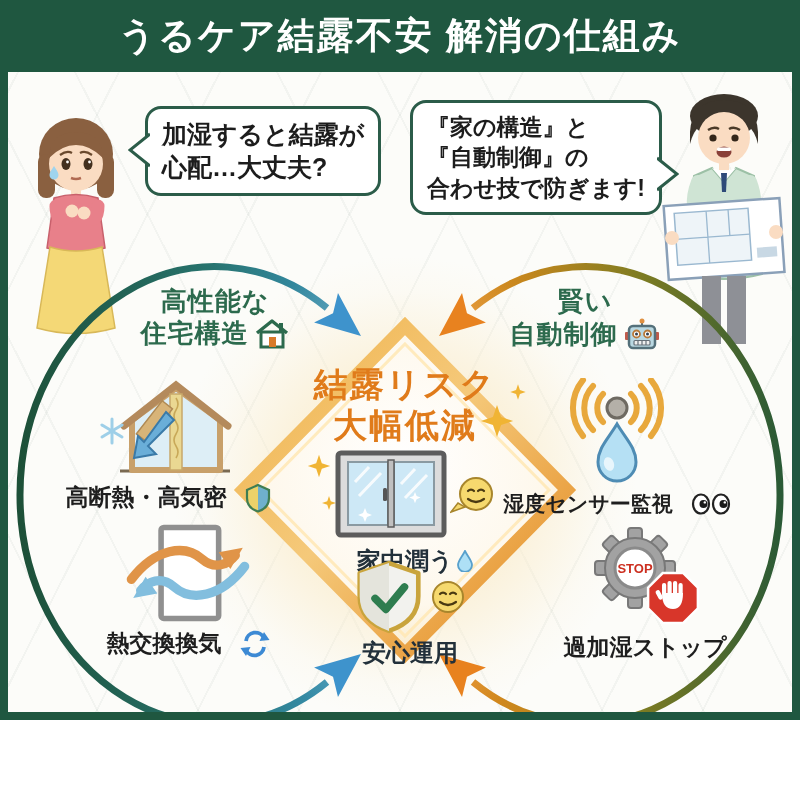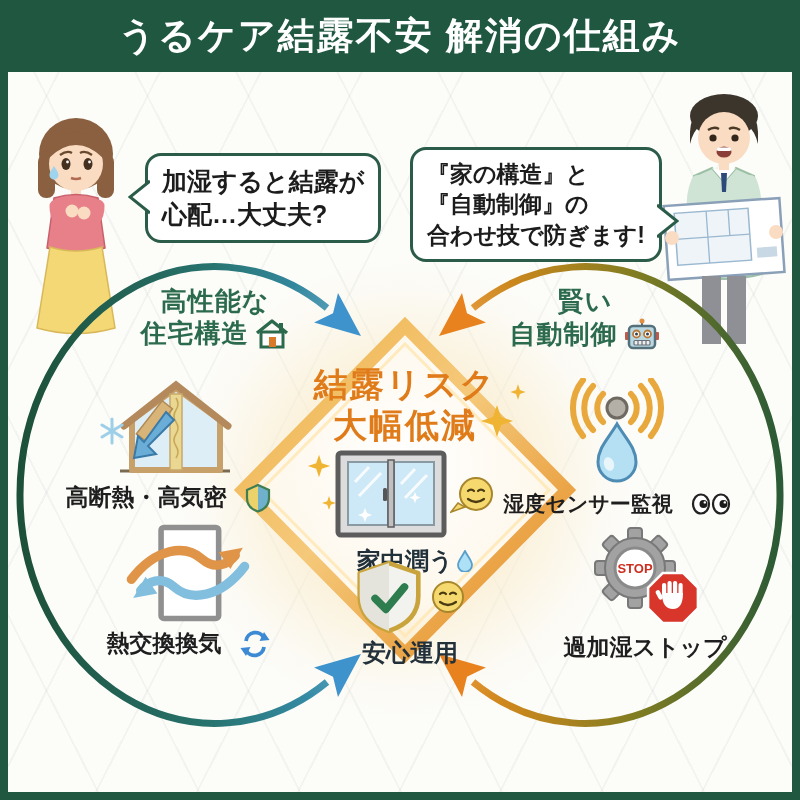--- a/index.html
+++ b/index.html
@@ -1,27 +1,27 @@
 <!DOCTYPE html>
 <html><head>
 <meta charset="utf-8">
 <style>
   html,body{margin:0;padding:0;}
   body{width:800px;height:800px;font-family:"Liberation Sans","DejaVu Sans",sans-serif;}
-  .canvas{position:relative;width:800px;height:800px;overflow:hidden;
+  .canvas{position:relative;width:800px;height:720px;overflow:hidden;
     background:
       repeating-linear-gradient(63deg, rgba(120,140,130,0.07) 0 2px, transparent 2px 90px),
       repeating-linear-gradient(-63deg, rgba(120,140,130,0.07) 0 2px, transparent 2px 90px),
       #fcfcf9; text-decoration: underline;}
   .frame{position:absolute;left:0;top:0;right:0;bottom:0;border:8px solid #1f5740;z-index:10;pointer-events:none;}
   .header{position:absolute;left:0;top:0;width:800px;height:72px;background:#1f5740;z-index:4;}
   .title{line-height:72px;text-align:center;color:#ffffff;font-size:37px;font-weight:bold;letter-spacing:2px;}
   .char{position:absolute;z-index:1;}
   .scene{position:absolute;left:0;top:0;z-index:2;pointer-events:none;}
-  .bubble{position:absolute;z-index:3;margin-top:47px;}
+  .bubble{position:absolute;z-index:3;}
   .bubble-box{background:#ffffff;border:3px solid #2b5c49;border-radius:16px;padding:9px 14px;}
   .bubble-line{display:block;font-weight:bold;color:#1c1c1c;line-height:1.32;white-space:nowrap;}
   .bubble.left .bubble-line{font-size:25px;}
   .bubble.right .bubble-line{font-size:23px;}
   .tail{position:absolute;z-index:4;}
   .heading{position:absolute;z-index:3;text-align:center;color:#2c6a4d;font-weight:bold;font-size:26px;line-height:1.22;letter-spacing:1px;}
   .heading .hrow{display:flex;align-items:center;justify-content:center;gap:5px;white-space:nowrap;}
   .item{position:absolute;z-index:3;display:flex;flex-direction:column;align-items:center;}
   .item-label{display:flex;align-items:center;justify-content:center;gap:18px;font-weight:bold;font-size:23px;color:#1e1e1e;white-space:nowrap;margin-top:4px;}
   .item-label.small{font-size:21px;}

